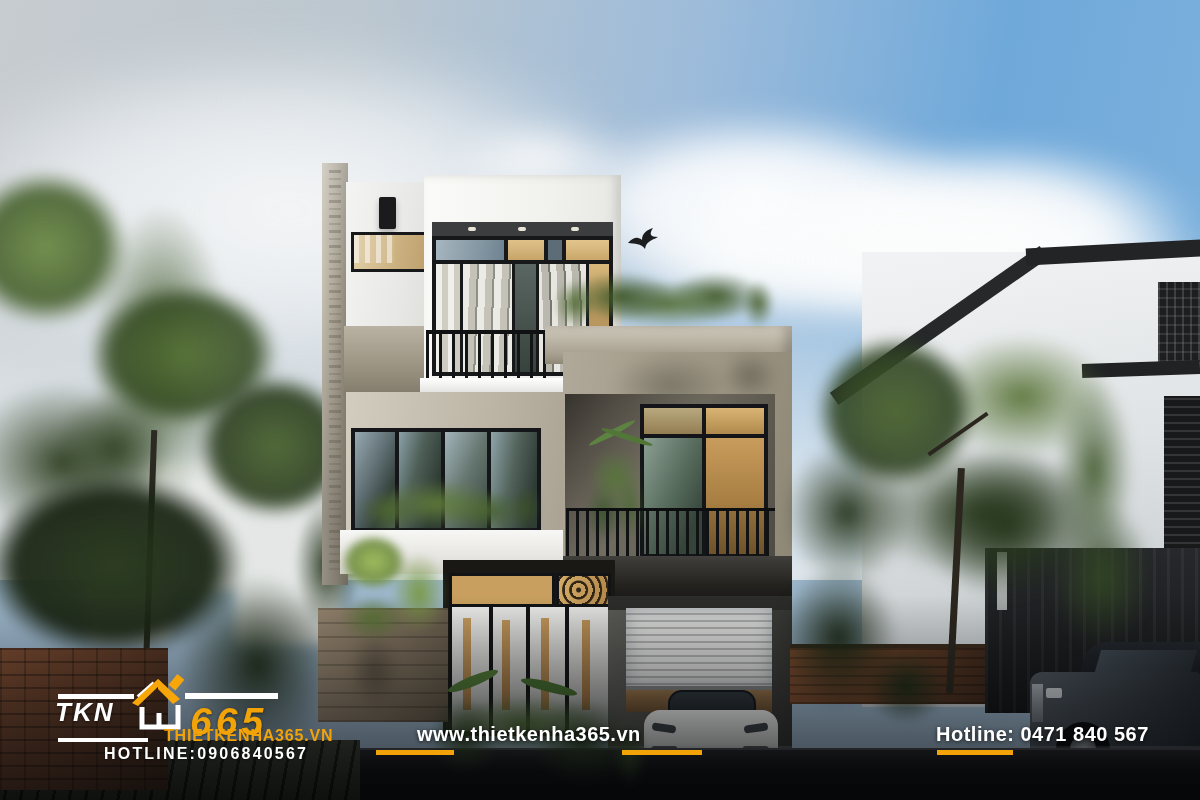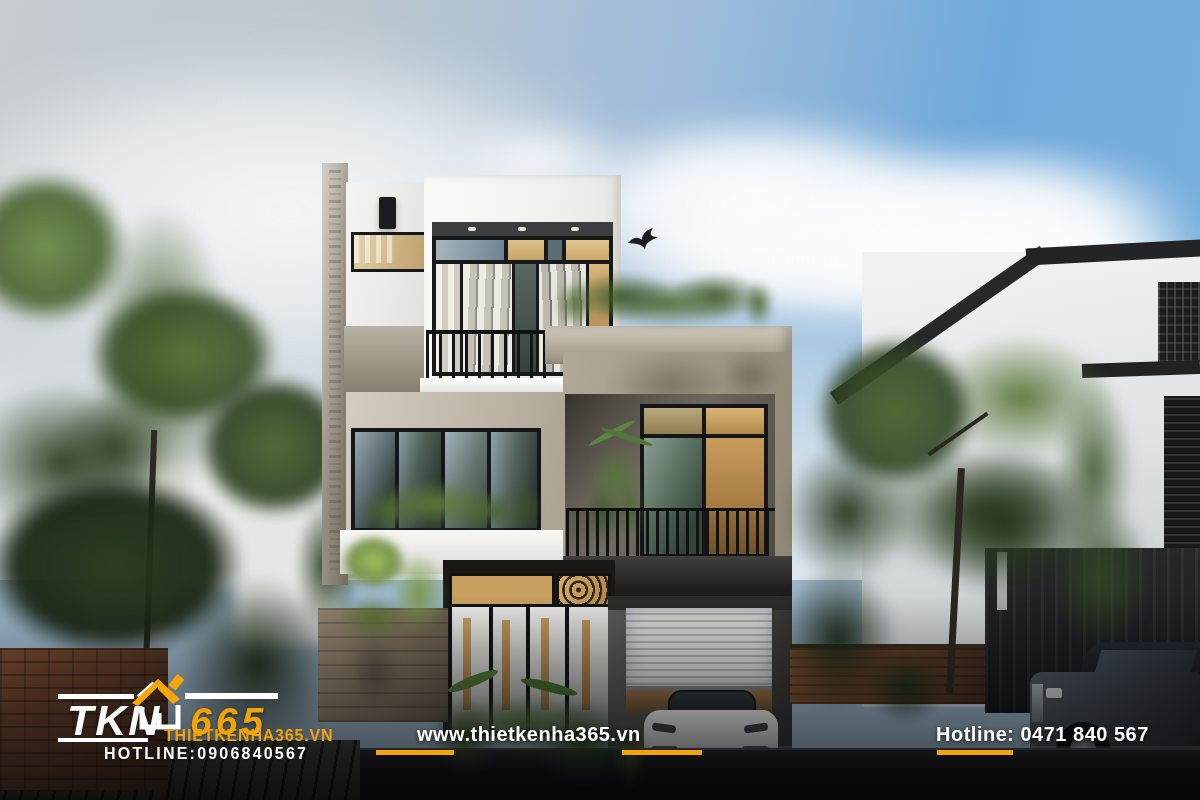--- a/index.html
+++ b/index.html
@@ -262,21 +262,21 @@
   <div class="abs" style="left:0;top:595px;width:1200px;height:205px;
     background:linear-gradient(to bottom,rgba(5,6,8,0),rgba(5,6,8,.42) 55%,rgba(3,4,6,.7));"></div>
 
   <svg class="abs" style="left:626px;top:228px;" width="34" height="28" viewBox="0 0 34 28">
     <path d="M2 15 C8 8 13 9 16 12 C16 5 21 2 27 0 C23 6 24 9 32 9 C24 13 20 14 19 21 C15 15 9 16 2 15 Z" fill="#1b1d1f"></path>
   </svg>
 
   <div class="abs" style="left:54px;top:668px;width:232px;height:98px;">
     <div class="abs" style="left:4px;top:26px;width:76px;height:5px;background:#fff;"></div>
     <div class="abs" style="left:131px;top:25px;width:93px;height:6px;background:#fff;"></div>
-    <div class="abs txt logo-txt" style="left:13px;top:31px;font-size:43px;letter-spacing:2px;color:#fff;text-shadow:0 1px 3px rgba(0,0,0,.5);">TKN</div>
+    <div class="abs txt logo-txt" style="left:1px;top:31px;font-size:26px;letter-spacing:2px;color:#fff;text-shadow:0 1px 3px rgba(0,0,0,.5);">TKN</div>
     <svg class="abs" style="left:74px;top:4px;" width="64" height="62" viewBox="0 0 64 62">
       <path d="M10 25 L26 11" stroke="#ffffff" stroke-width="4" fill="none"></path>
       <path d="M4 31 L30 7 L34 11 L10 34 Z" fill="#F7A60A"></path>
       <path d="M30 7 L52 27 L45 32 L30 17 Z" fill="#F7A60A"></path>
       <rect x="44" y="3" width="9" height="14" fill="#F7A60A" transform="rotate(40 48 10)"></rect>
       <path d="M14 35 V55 H50 V33" stroke="#ffffff" stroke-width="5" fill="none"></path>
       <path d="M31 55 V41" stroke="#ffffff" stroke-width="5" fill="none"></path>
     </svg>
     <div class="abs txt logo-txt" style="left:136px;top:34px;font-size:39px;letter-spacing:4px;color:var(--accent,#F7A60A);text-shadow:0 1px 3px rgba(0,0,0,.5);">665</div>
     <div class="abs txt" style="left:110px;top:59px;font-size:16px;letter-spacing:.8px;color:var(--accent,#F7A60A);">THIETKENHA365.VN</div>

